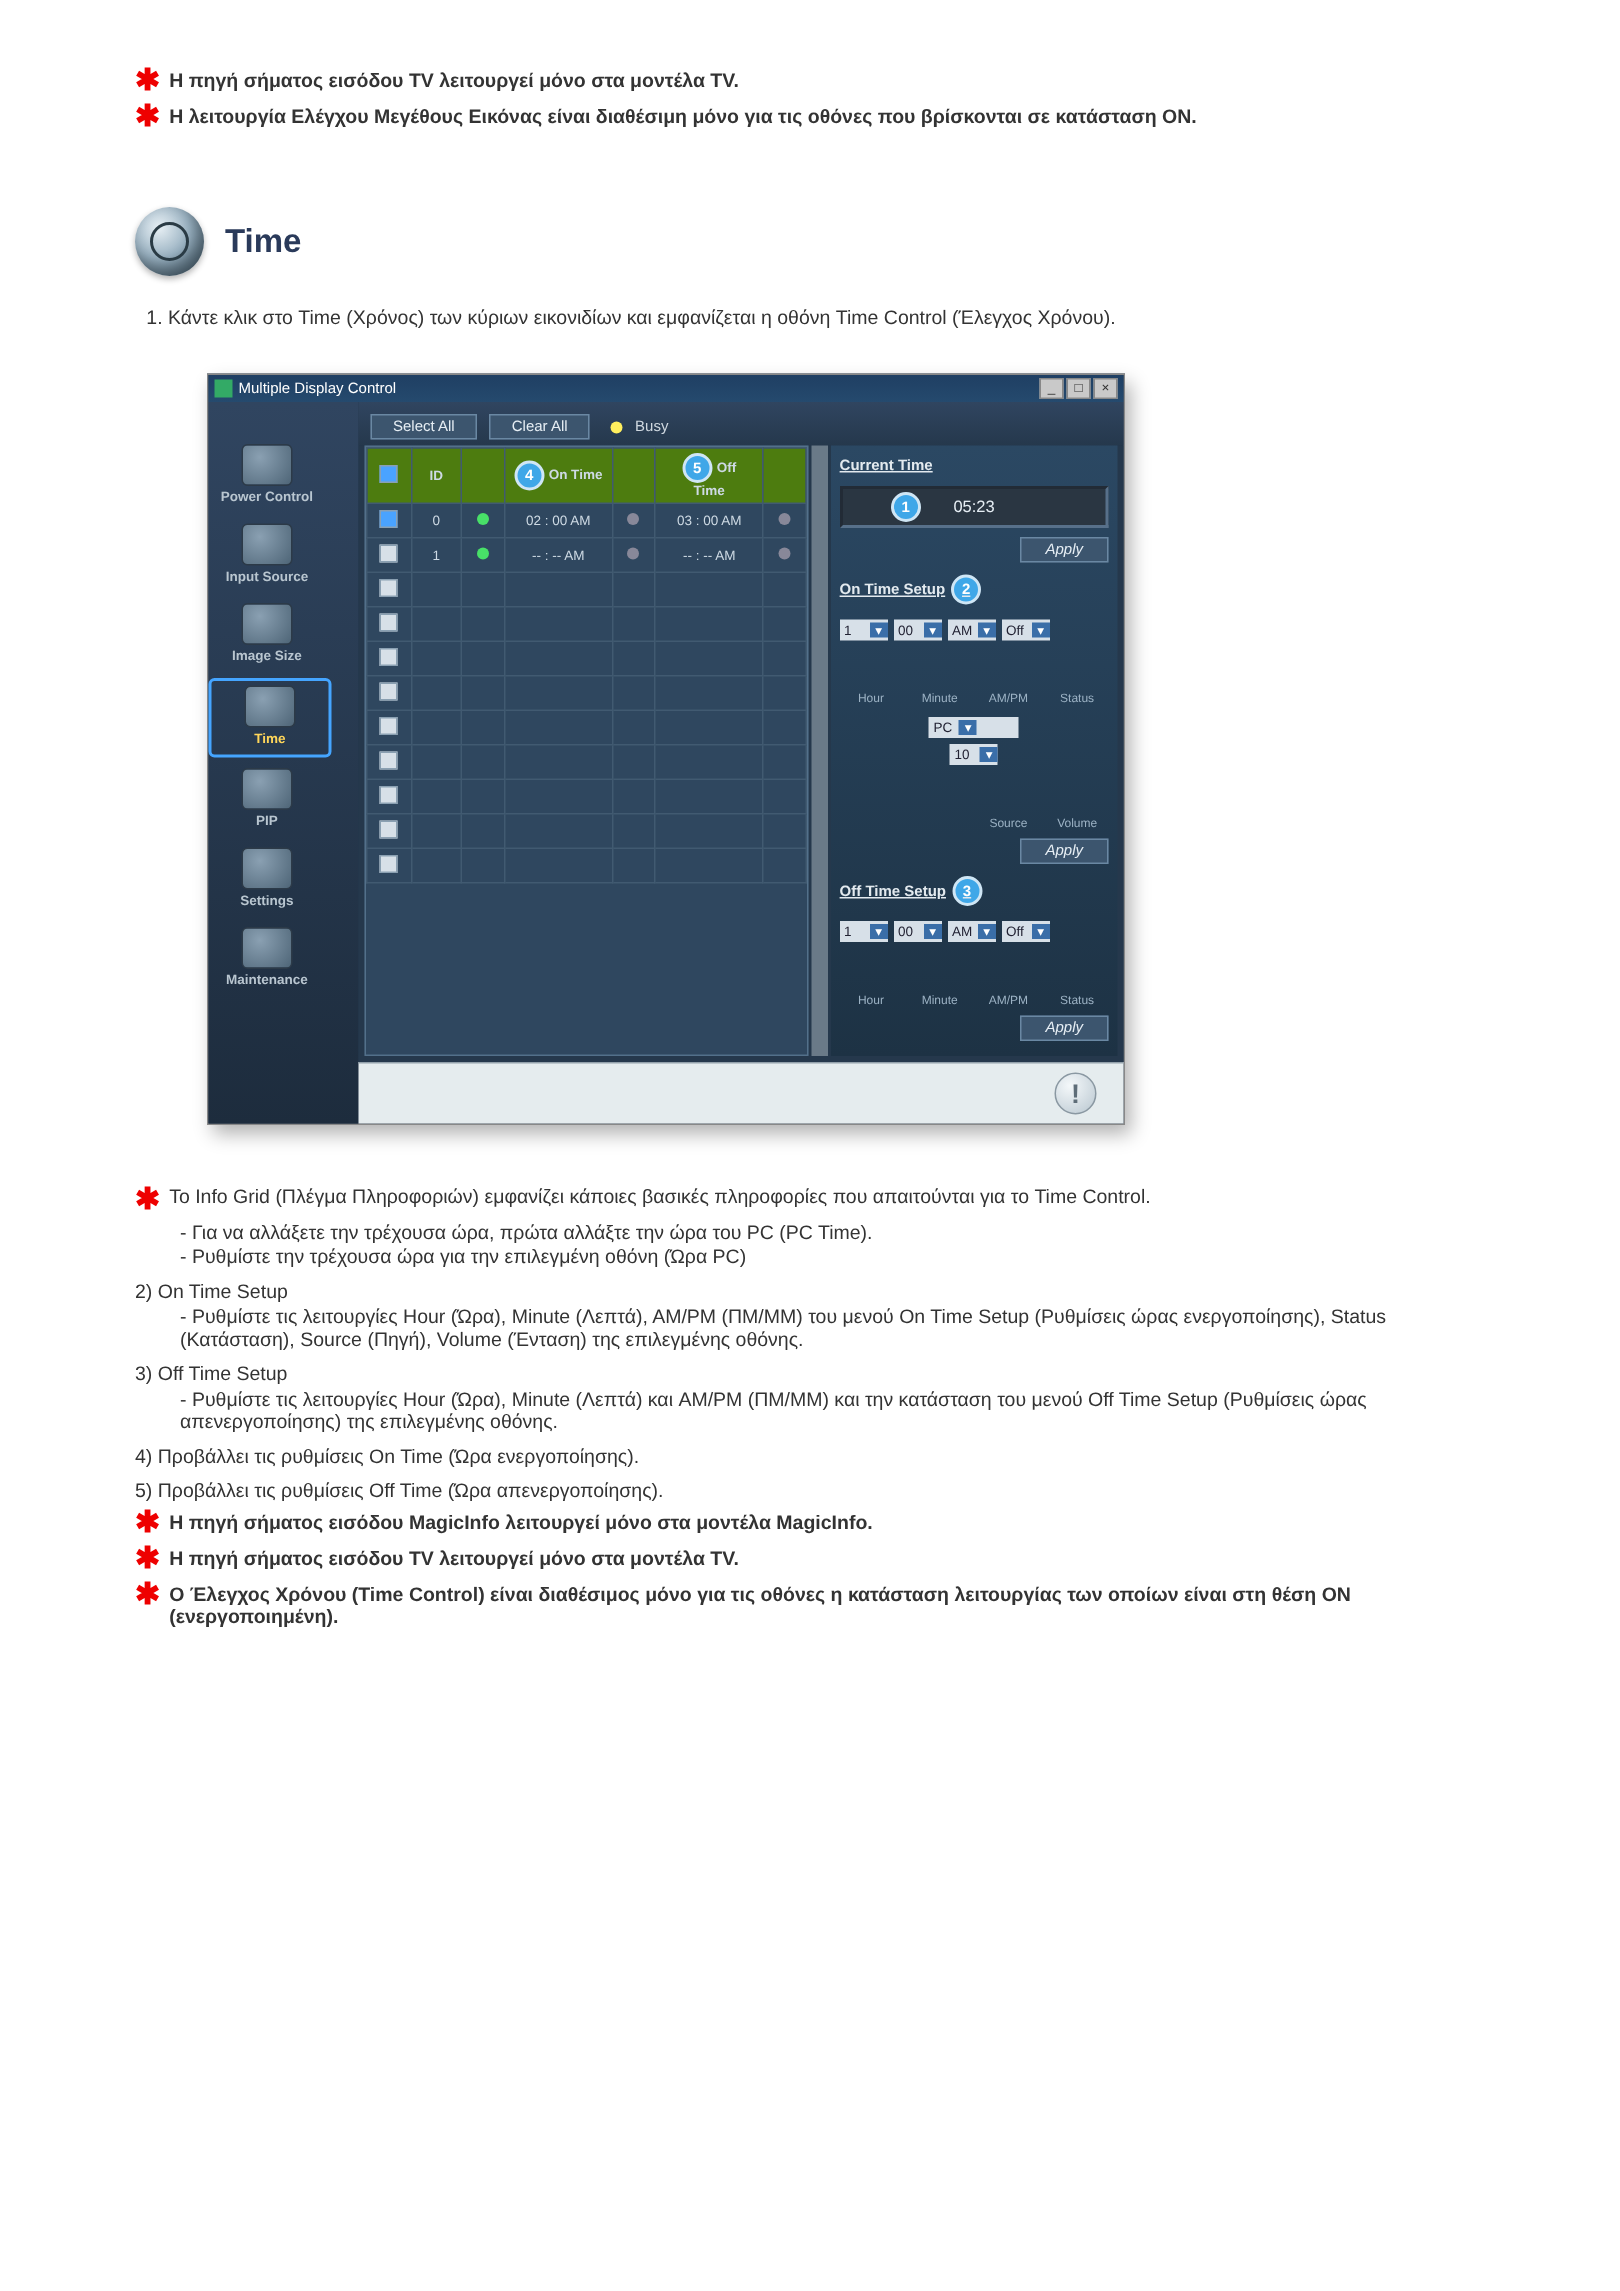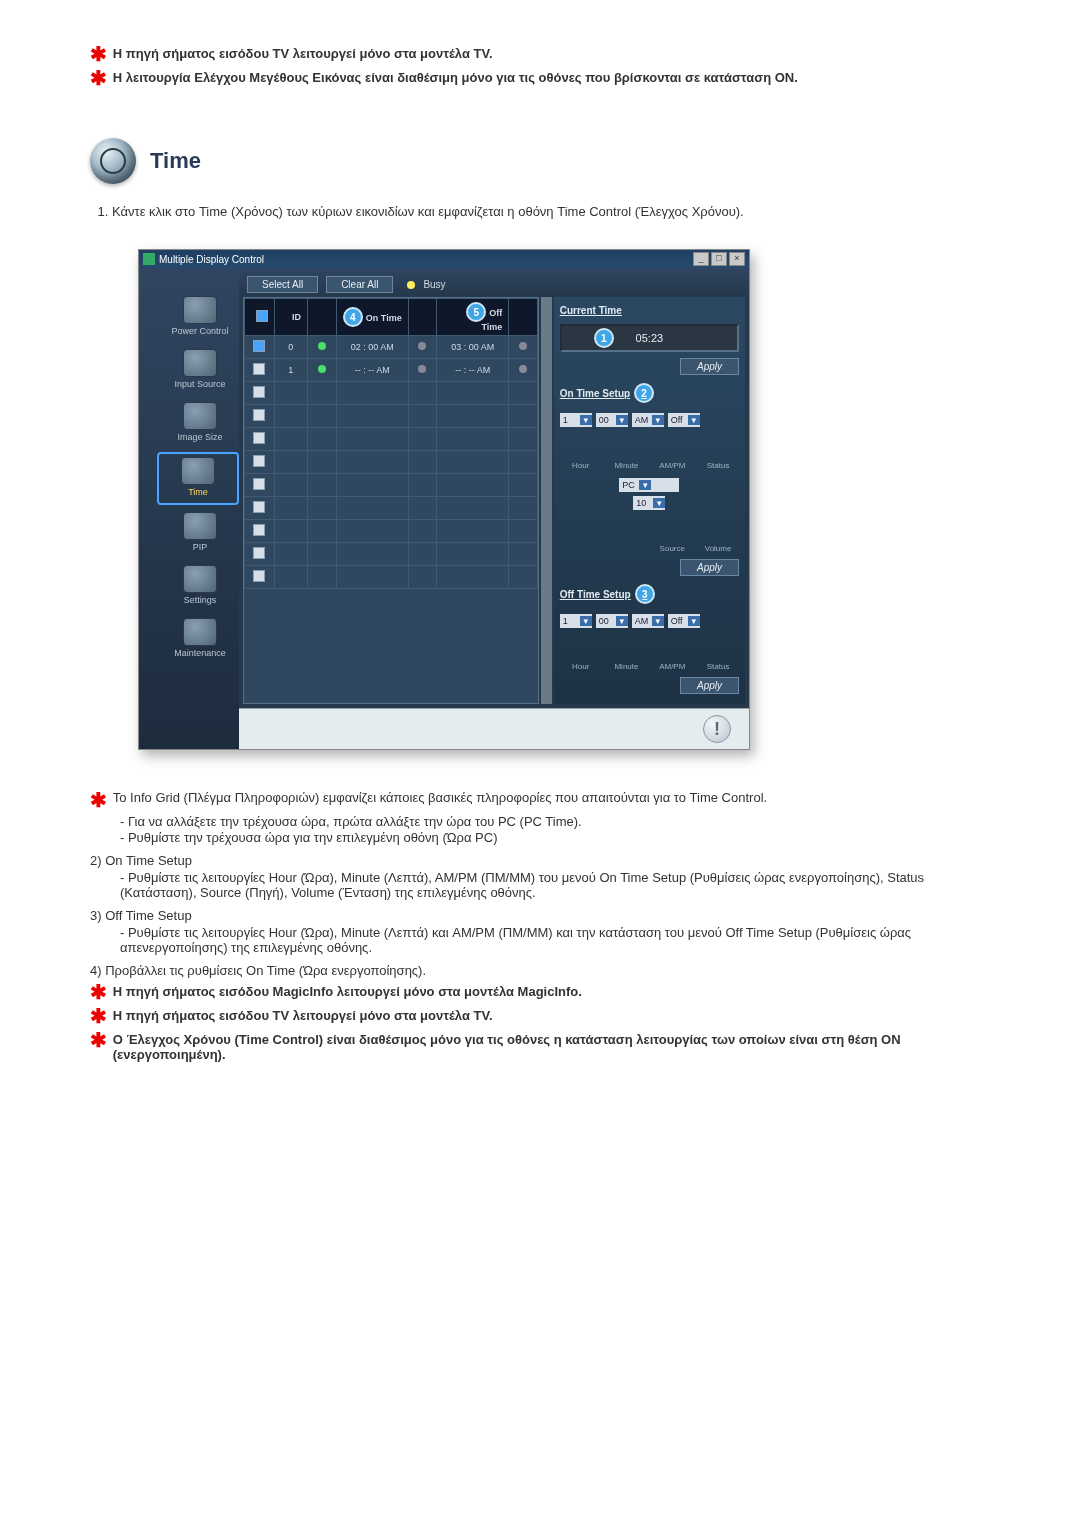--- a/index.html
+++ b/index.html
@@ -91,22 +91,23 @@
     justify-content:flex-start;
   }
   .menubar .brand{margin-left:auto;font-style:italic;font-size:9px;color:#6a6f78;}
   .app-body{display:flex;}
   .sidebar{
     width:100px;
     background:linear-gradient(#304560,#1d2c3d);
     padding:25px 0;
     display:flex;
     flex-direction:column;
-    align-items:flex-end;
+    align-items:flex-start;
     gap:4px;
+    font-weight:bold;
   }
   .side-item{
     width:78px;
     text-align:center;
     color:#b9c6d0;
     font-size:9px;
     padding:3px 0 6px;
   }
   .side-item .ic{
     width:32px;height:26px;margin:0 auto 2px;
@@ -143,21 +144,21 @@
   }
   .grid table{border-collapse:collapse;}
   .grid th,.grid td{
     border:1px solid #415a71;
     padding:3px 6px;
     text-align:center;
     color:#cedae4;
     font-size:9px;
     height:16px;
   }
-  .grid th{background:#0f172a;text-align:right;}
+  .grid th{background:#4d7c0f;}
   .chk{width:10px;height:10px;border:1px solid #8aa0b2;display:inline-block;background:#d7e0e8;}
   .chk.on{background:#4aa3ff;}
   .lamp{width:8px;height:8px;border-radius:50%;display:inline-block;}
   .lamp.green{background:#48e068;}
   .lamp.grey{background:#889;}
   .circ-badge{
     width:16px;height:16px;border-radius:50%;
     background:#3fa7e8;border:2px solid #cfe6f5;
     color:#fff;font-weight:bold;font-size:10px;
     display:inline-flex;align-items:center;justify-content:center;
@@ -515,20 +516,21 @@
   <div class="sub">- Για να αλλάξετε την τρέχουσα ώρα, πρώτα αλλάξτε την ώρα του PC (PC Time).</div>
   <div class="sub">- Ρυθμίστε την τρέχουσα ώρα για την επιλεγμένη οθόνη (Ώρα PC)</div>
 
   <div class="list-num">2) On Time Setup</div>
   <div class="sub">- Ρυθμίστε τις λειτουργίες Hour (Ώρα), Minute (Λεπτά), AM/PM (ΠΜ/ΜΜ) του μενού On Time Setup (Ρυθμίσεις ώρας ενεργοποίησης), Status (Κατάσταση), Source (Πηγή), Volume (Ένταση) της επιλεγμένης οθόνης.</div>
 
   <div class="list-num">3) Off Time Setup</div>
   <div class="sub">- Ρυθμίστε τις λειτουργίες Hour (Ώρα), Minute (Λεπτά) και AM/PM (ΠΜ/ΜΜ) και την κατάσταση του μενού Off Time Setup (Ρυθμίσεις ώρας απενεργοποίησης) της επιλεγμένης οθόνης.</div>
 
   <div class="list-num">4) Προβάλλει τις ρυθμίσεις On Time (Ώρα ενεργοποίησης).</div>
+  <div class="list-num">5) Προβάλλει τις ρυθμίσεις Off Time (Ώρα απενεργοποίησης).</div>
 
   <div class="star-note">
     <span class="star">✱</span>
     <span class="text">Η πηγή σήματος εισόδου MagicInfo λειτουργεί μόνο στα μοντέλα MagicInfo.</span>
   </div>
   <div class="star-note">
     <span class="star">✱</span>
     <span class="text">Η πηγή σήματος εισόδου TV λειτουργεί μόνο στα μοντέλα TV.</span>
   </div>
   <div class="star-note">

